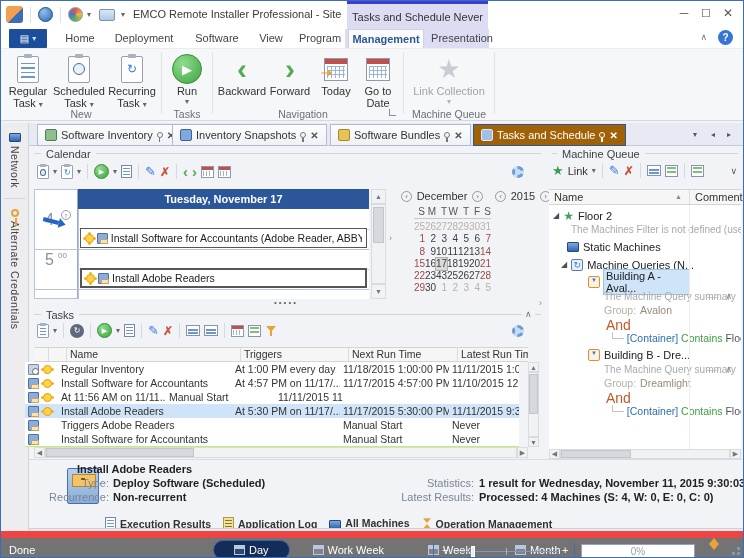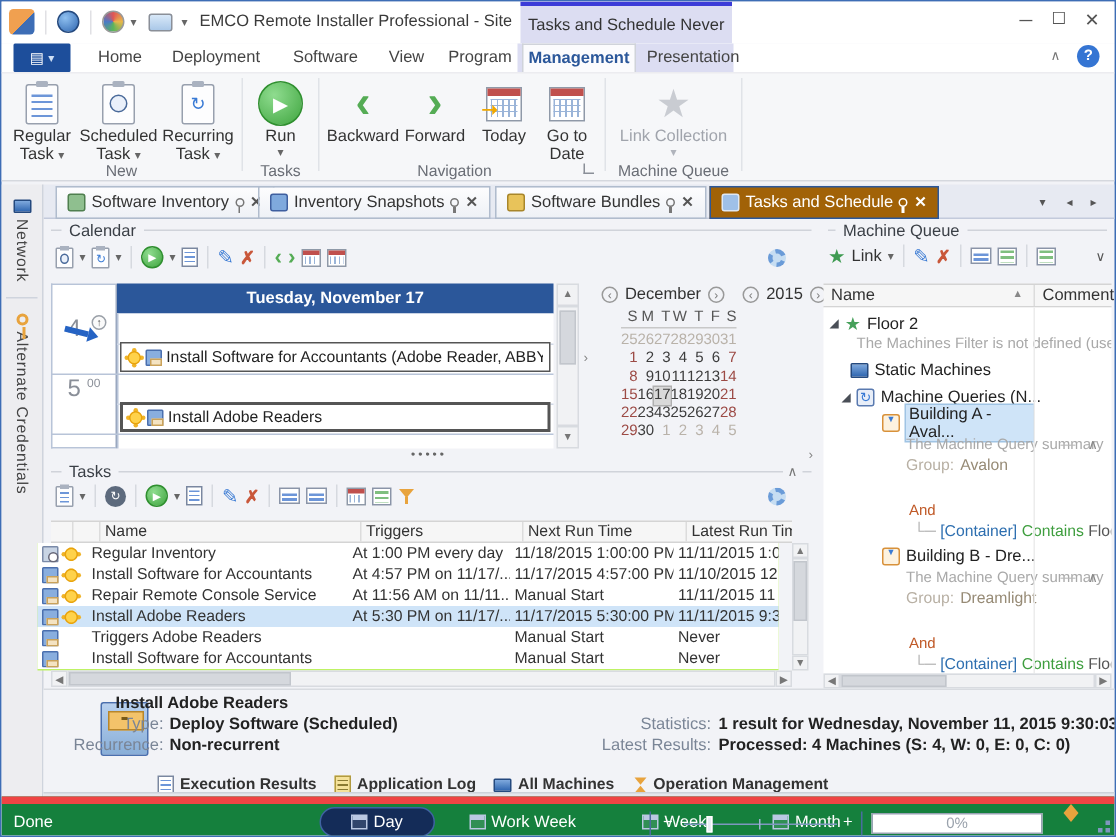--- a/index.html
+++ b/index.html
@@ -136,41 +136,41 @@
 #mq-tree{position:absolute;left:0;top:57px;width:192px;height:244px;background:#fff;overflow:hidden;padding-top:3px}
 .mqrow{display:flex;align-items:center;gap:4px;height:15px;font-size:11px;color:#222}
 .mqlbl.b{font-weight:normal}
 .mqlbl.hl{background:#cfe4f8;box-shadow:0 0 0 1px #a0c4e4;flex:1;margin-right:52px;padding:0 2px}
 .mqsum{position:relative;height:13px;line-height:13px;font-size:10px;color:#a9a9a9}
 .sumdash{position:absolute;right:24px;color:#b8b8b8}
 .sumchev{position:absolute;right:9px;color:#888;font-size:9px}
 .mqgrp{height:13px;line-height:13px;font-size:10.5px;margin-top:1px}
 .glab{color:#b8b0a4;margin-right:4px}
 .gval{color:#978b76}
-.mq-op{height:12px;line-height:12px;color:#c05a28;font-size:10px;margin-top:18px}
+.mq-op{height:12px;line-height:12px;color:#c05a28;font-size:14px;margin-top:2px}
 .mqcond{height:14px;line-height:14px;font-size:10.5px}
 .cgray{color:#b0b0b0}.cfield{color:#2e6fb0}.cop{color:#3f9e3f}.cval{color:#555}
 .exp{color:#4a4f57;font-size:8px;line-height:8px}
 .tr-star{color:#46a15a;font-size:12px;line-height:12px}
 .tr-mon{position:relative;width:12px;height:10px;background:linear-gradient(#7fa9dd,#2f66b0);border:1px solid #24497e;border-radius:1px}
 .tr-q{width:12px;height:12px;border:1px solid #5a7ab0;background:#e8eef8;color:#3a7bd5;font-size:9px;line-height:11px;text-align:center;border-radius:2px}
 .tr-query{position:relative;width:12px;height:12px;border:1px solid #d8913a;background:#fdf2df;border-radius:2px}
 .tr-query::after{content:'▼';position:absolute;left:2px;top:0;color:#3a7bd5;font-size:6px}
 
 #footer{position:absolute;left:28px;top:512px;right:0;height:20px;background:#f2f3f7;display:flex;align-items:center;gap:12px;padding-left:76px}
-.ftab{display:flex;align-items:center;gap:4px;color:#333;font-size:10.5px;font-weight:bold}
+.ftab{display:flex;align-items:flex-end;gap:4px;color:#333;font-size:10.5px;font-weight:bold}
 .fic-rep{position:relative;width:11px;height:13px;background:#fff;border:1px solid #7a87a0}
 .fic-rep::after{content:'';position:absolute;left:1px;right:1px;top:2px;height:8px;background:repeating-linear-gradient(#6c95d8 0 1px,transparent 1px 3px)}
 .fic-log{position:relative;width:11px;height:13px;background:#f5e29a;border:1px solid #b09a40}
 .fic-log::after{content:'';position:absolute;left:1px;right:1px;top:2px;height:8px;background:repeating-linear-gradient(#8a7a30 0 1px,transparent 1px 3px)}
 .hg{position:relative;width:10px;height:13px}
 .hg::before{content:'';position:absolute;left:0;top:0;border-left:5px solid transparent;border-right:5px solid transparent;border-top:6px solid #e8a33d}
 .hg::after{content:'';position:absolute;left:0;bottom:0;border-left:5px solid transparent;border-right:5px solid transparent;border-bottom:6px solid #e8a33d}
 
-#statusbar{position:absolute;left:0;bottom:0;width:100%;height:26px;background:#15803d;border-top:5px solid #ef4444;color:#fff}
+#statusbar{position:absolute;left:0;bottom:0;width:100%;height:26px;background:#737373;border-top:7px solid #ef4444;color:#fff}
 .sview{display:flex;align-items:center;gap:4px;padding:3px 20px;border-radius:10px;border:1px solid transparent}
 .sview.active{background:#142c58;border-color:#3f63a2}
 .sb-cal{position:relative;width:11px;height:10px;border:1px solid #b9c8e2;background:linear-gradient(#b9c8e2 0 3px,rgba(255,255,255,.12) 3px)}
 .sb-clock{width:11px;height:11px;border-radius:50%;background:#f0c05a;border:1px solid #c89028}
 .ssep{width:1px;height:16px;background:#4a6c9f}
 </style>
 </head>
 <body>
 
 <div id="win">
@@ -528,21 +528,20 @@
         <span class="tc c4">11/17/2015 4:57:00 PM</span>
         <span class="tc c5">11/10/2015 12</span>
       </div>
       <div class="trow">
         <span class="tc c0">
           <span class="swic"></span>
         </span>
         <span class="tc c1">
           <span class="sunic"></span>
         </span>
-        <span class="tc c2">Repair Remote Console Service</span>
         <span class="tc c3">At 11:56 AM on 11/11...</span>
         <span class="tc c4">Manual Start</span>
         <span class="tc c5">11/11/2015 11</span>
       </div>
       <div class="trow selrow">
         <span class="tc c0">
           <span class="swic"></span>
         </span>
         <span class="tc c1">
           <span class="sunic"></span>

